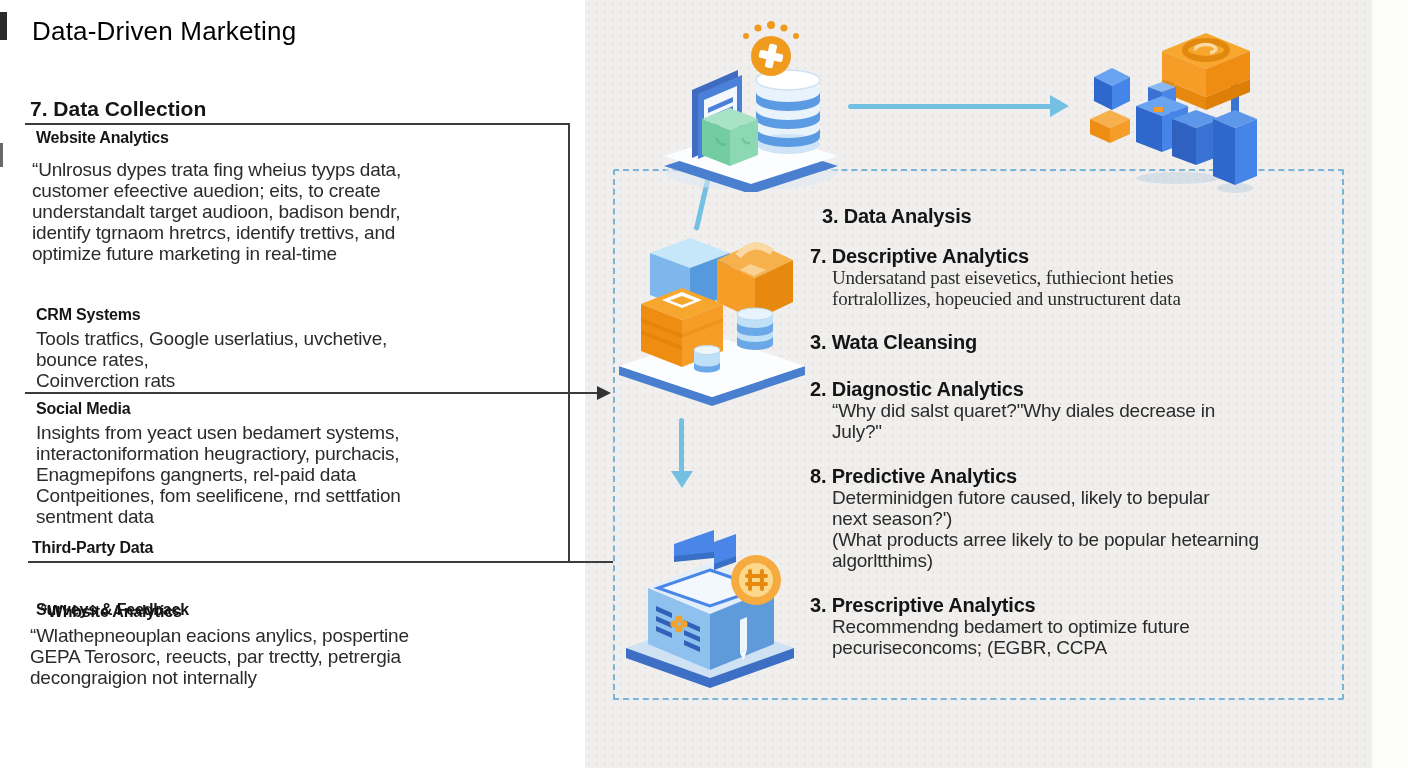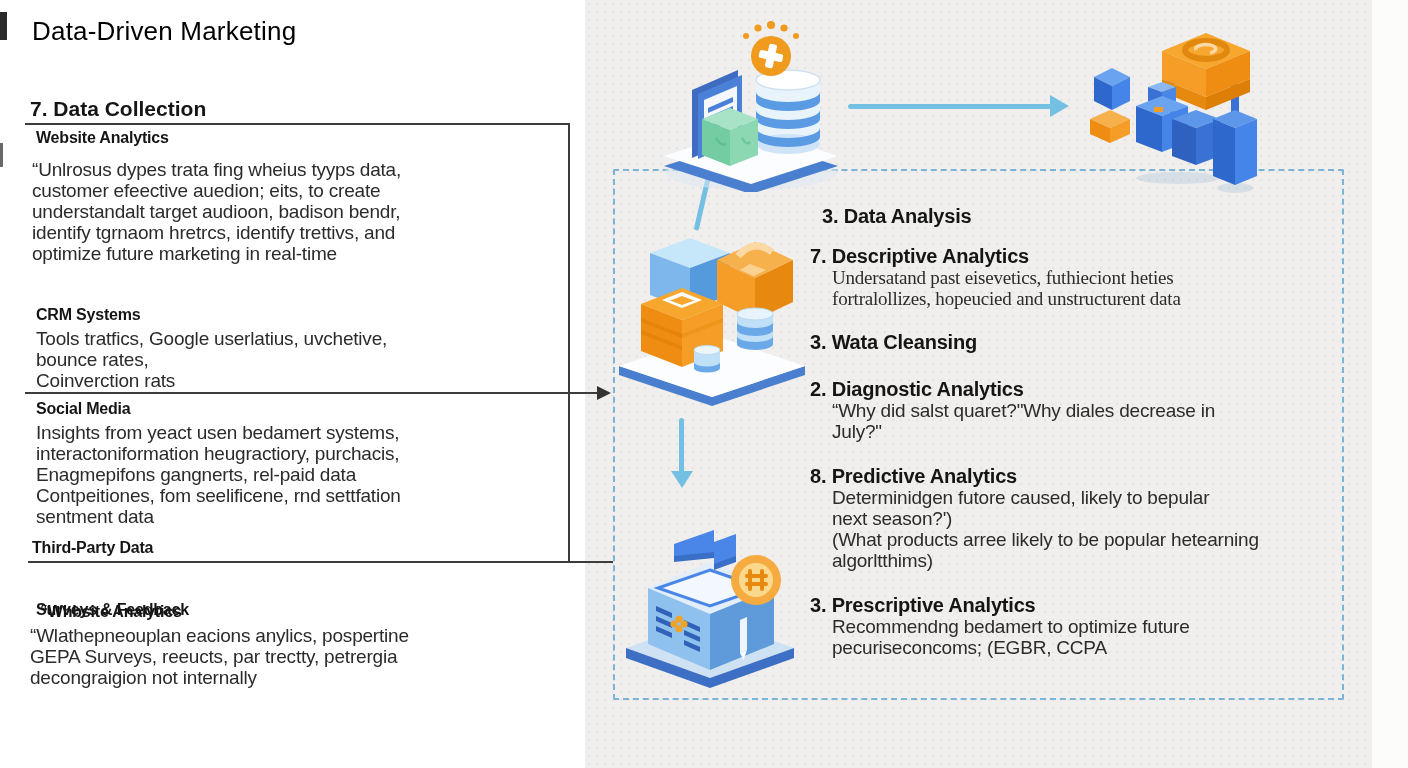--- a/index.html
+++ b/index.html
@@ -90,21 +90,21 @@
 interactoniformation heugractiory, purchacis,
 Enagmepifons gangnerts, rel-paid data
 Contpeitiones, fom seelificene, rnd settfation
 sentment data</div>
 
   <div class="abs h-left" style="left:32px;top:539px;">Third-Party Data</div>
 
   <div class="abs h-left" style="left:36px;top:581px;margin-top:20px;">Surveys &amp; Feedback</div>
   <div class="abs h-left" style="left:40px;top:603px;font-weight:600;">“Whbsite Analytics</div>
   <div class="abs body-txt" style="left:30px;top:625px;width:480px;">“Wlathepneouplan eacions anylics, pospertine
- GEPA  Surveys, reeucts, par trectty, petrergia
+ GEPA  Terosorc, reeucts, par trectty, petrergia
 decongraigion not internally</div>
 
   <div class="abs" id="dashed-box"></div>
 
   <div class="abs blue-shaft" style="left:848px;top:104px;width:204px;height:5px;"></div>
   <div class="abs blue-head-right" style="left:1050px;top:95px;"></div>
   <div class="abs blue-shaft" style="left:700px;top:174px;width:5px;height:57px;transform:rotate(13deg);"></div>
   <div class="abs blue-shaft" style="left:679px;top:418px;width:5px;height:55px;"></div>
   <div class="abs blue-head-down" style="left:671px;top:471px;"></div>
 

